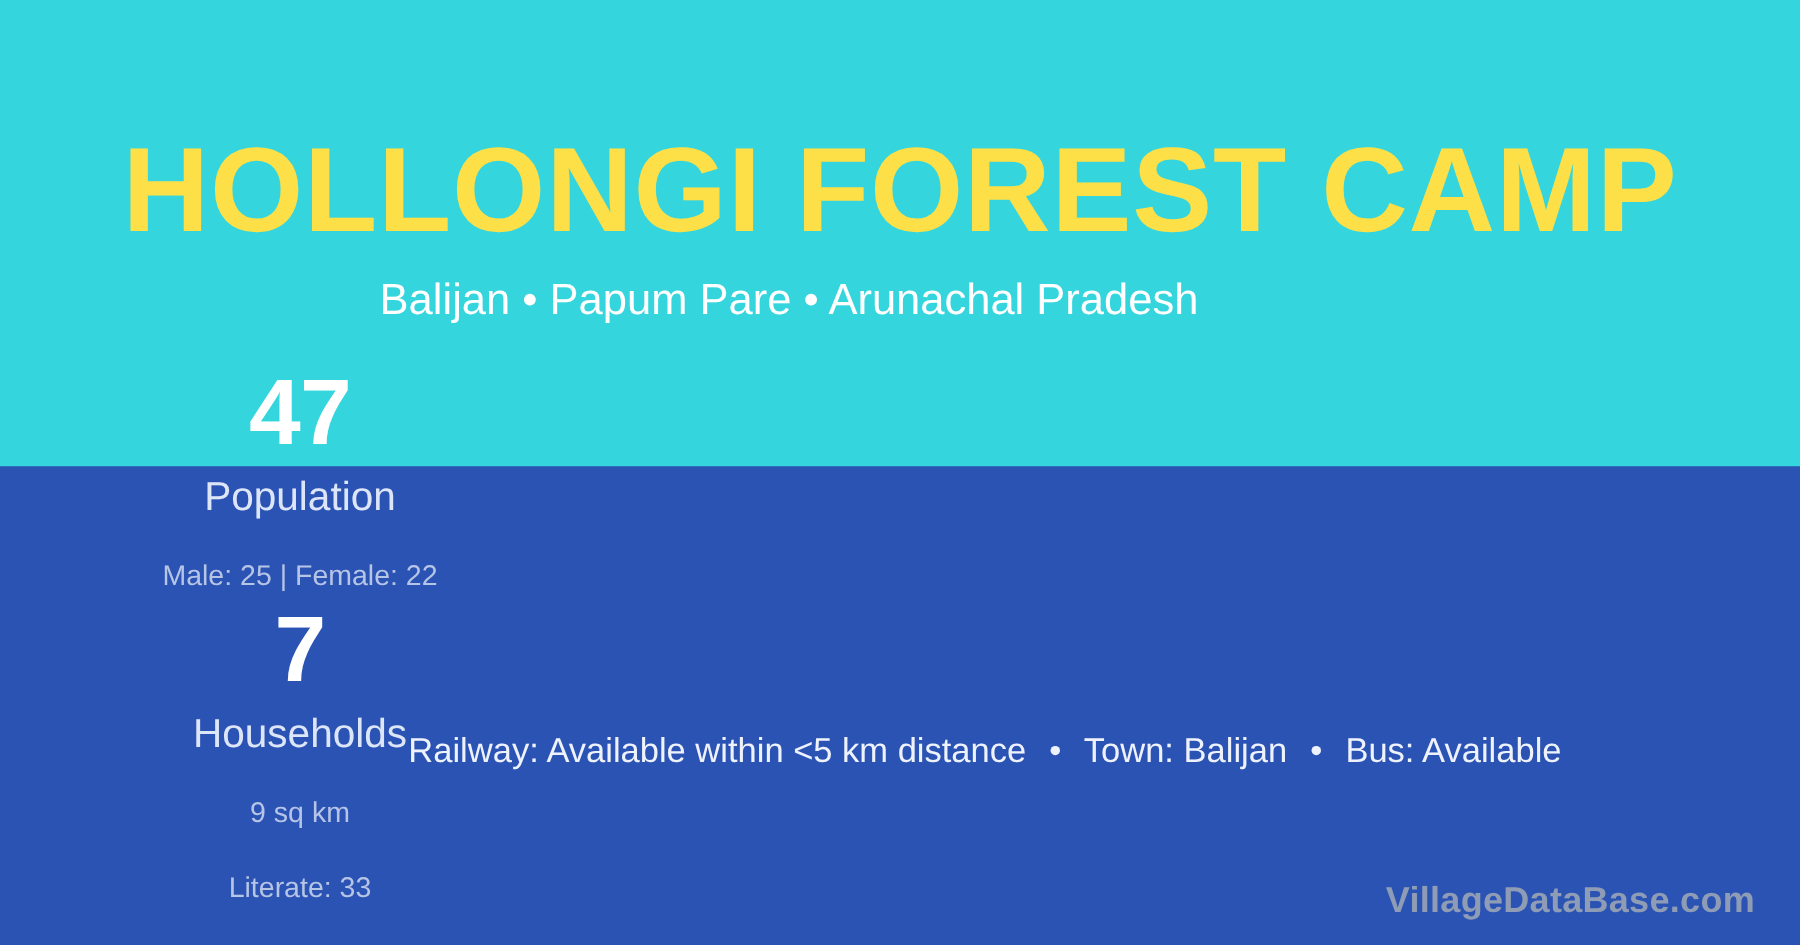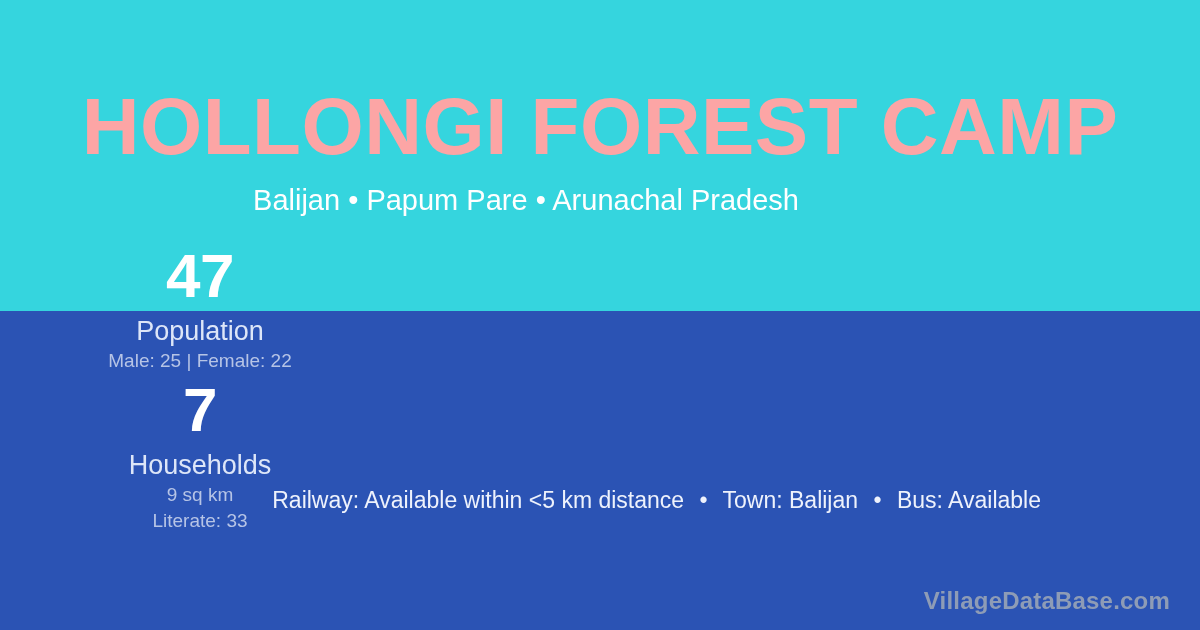--- a/index.html
+++ b/index.html
@@ -55,21 +55,21 @@
 
   #village-title {
     position: absolute;
     left: 0;
     top: 79px;
     width: 1200px;
     font-size: 80px;
     line-height: 96px;
     font-weight: 800;
     letter-spacing: 0.5px;
-    color: #fca5a5;
+    color: #fde047;
     white-space: nowrap;
   }
 
   #village-subtitle {
     position: absolute;
     left: 0;
     top: 181px;
     width: 1052px;
     font-size: 29px;
     line-height: 38px;
@@ -106,21 +106,21 @@
   .stat-label {
     margin-top: 2px;
     font-size: 27px;
     line-height: 34px;
     font-weight: 400;
     color: #dde6f8;
     white-space: nowrap;
   }
 
   .stat-sub {
-    margin-top: 0;
+    margin-top: 24px;
     font-size: 19px;
     line-height: 26px;
     font-weight: 400;
     color: #b6c4e6;
     white-space: nowrap;
   }
 
   
   #infra-line {
     position: absolute;

